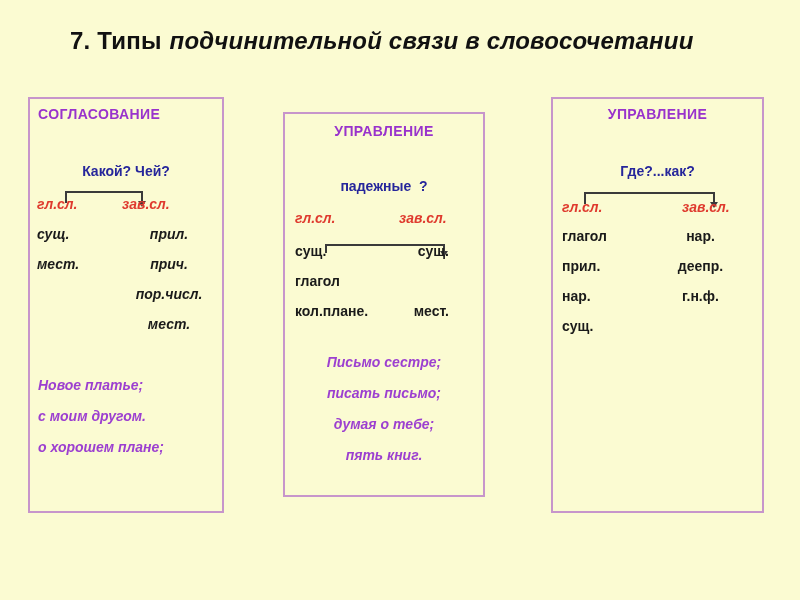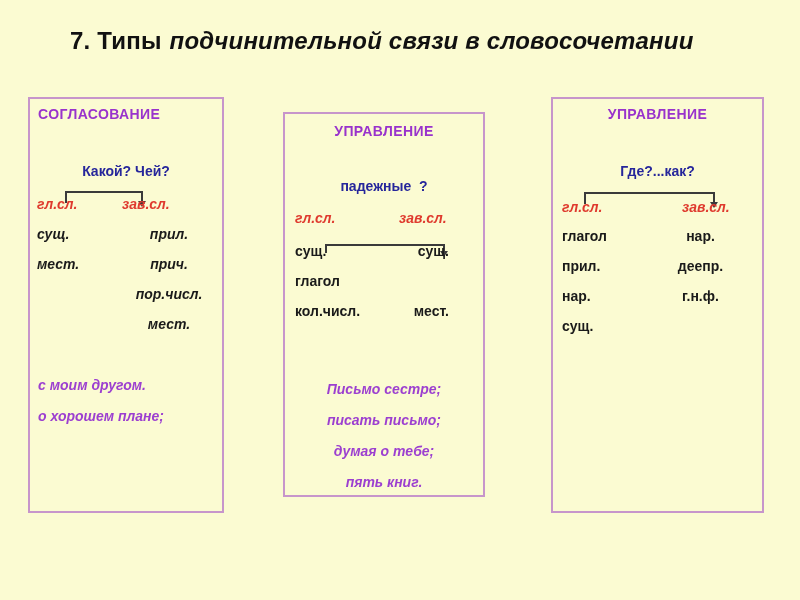--- a/index.html
+++ b/index.html
@@ -101,20 +101,21 @@
       <div class="row">
           <span class="lc"></span>
           <span class="rc">пор.числ.</span>
         </div>
       <div class="row">
           <span class="lc"></span>
           <span class="rc">мест.</span>
         </div>
     </div>
     <div class="examples left" style="top:271px;">
+      <div>Новое платье;</div>
       <div>с моим другом.</div>
       <div>о хорошем плане;</div>
     </div>
   </div>
 
   <div class="box b2" style="left:283px;top:112px;width:202px;height:385px;">
     <div class="bh centered" style="top:9px;">УПРАВЛЕНИЕ</div>
     <div class="q" style="top:64px;">падежные&nbsp;&nbsp;?</div>
     <div class="glzav" style="top:96px;">
       <span style="left:10px;">гл.сл.</span>
@@ -124,25 +125,25 @@
     <div class="rows" style="top:122px;">
       <div class="row">
           <span class="lc">сущ.</span>
           <span class="rc">сущ.</span>
         </div>
       <div class="row">
           <span class="lc">глагол</span>
           <span class="rc"></span>
         </div>
       <div class="row">
-          <span class="lc">кол.числ.</span>
+          <span class="lc">кол.плане.</span>
           <span class="rc">мест.</span>
         </div>
     </div>
-    <div class="examples center" style="top:260px;">
+    <div class="examples center" style="top:233px;">
       <div>Письмо сестре;</div>
       <div>писать письмо;</div>
       <div>думая о тебе;</div>
       <div>пять книг.</div>
     </div>
   </div>
 
   <div class="box b3" style="left:551px;top:97px;width:213px;height:416px;">
     <div class="bh centered" style="top:7px;">УПРАВЛЕНИЕ</div>
     <div class="q" style="top:64px;">Где?...как?</div>

